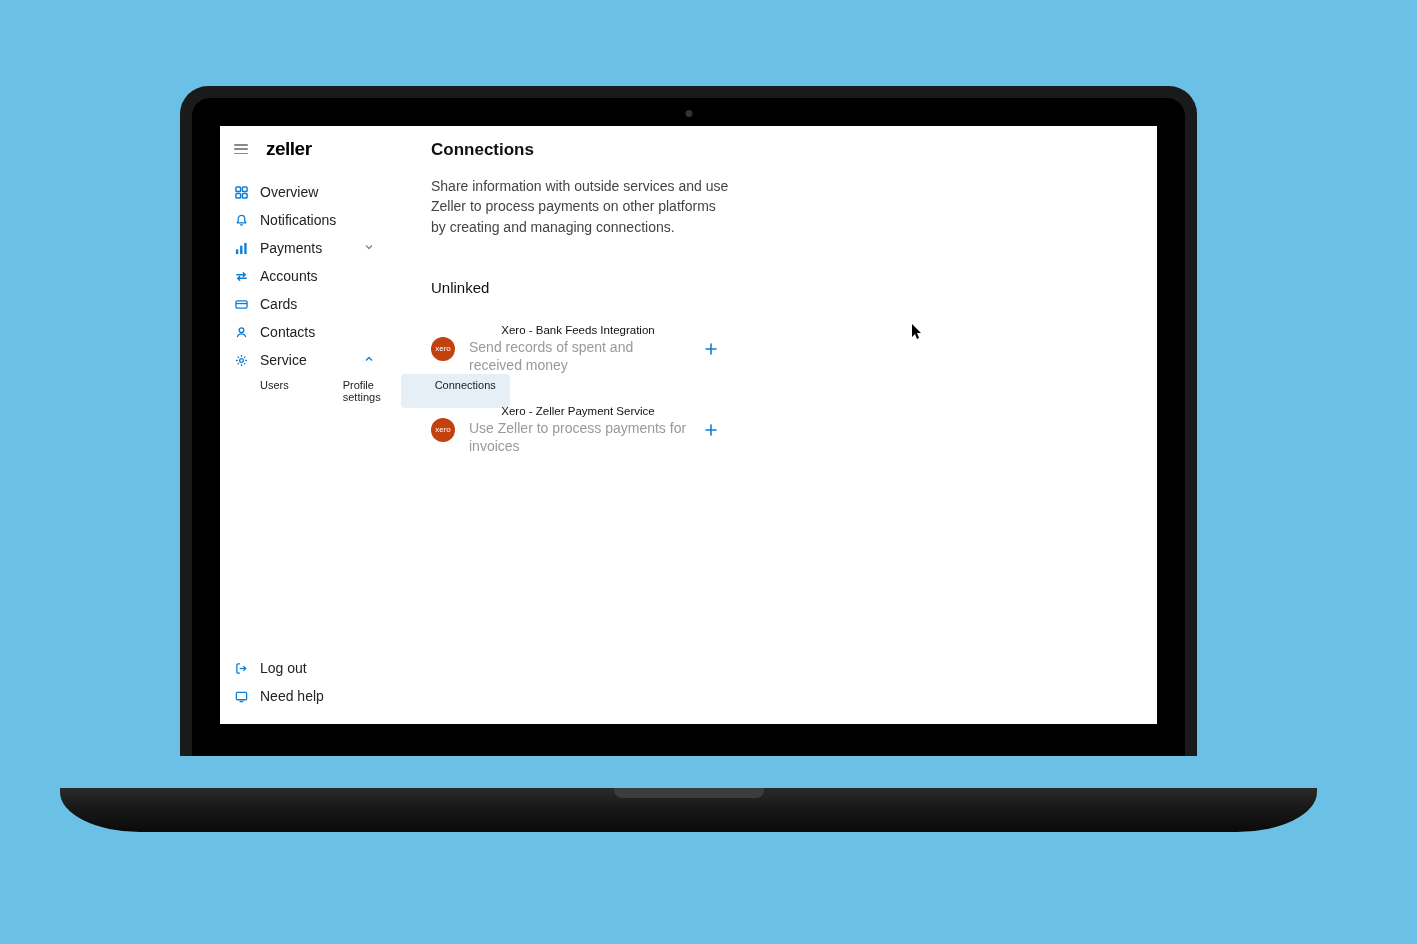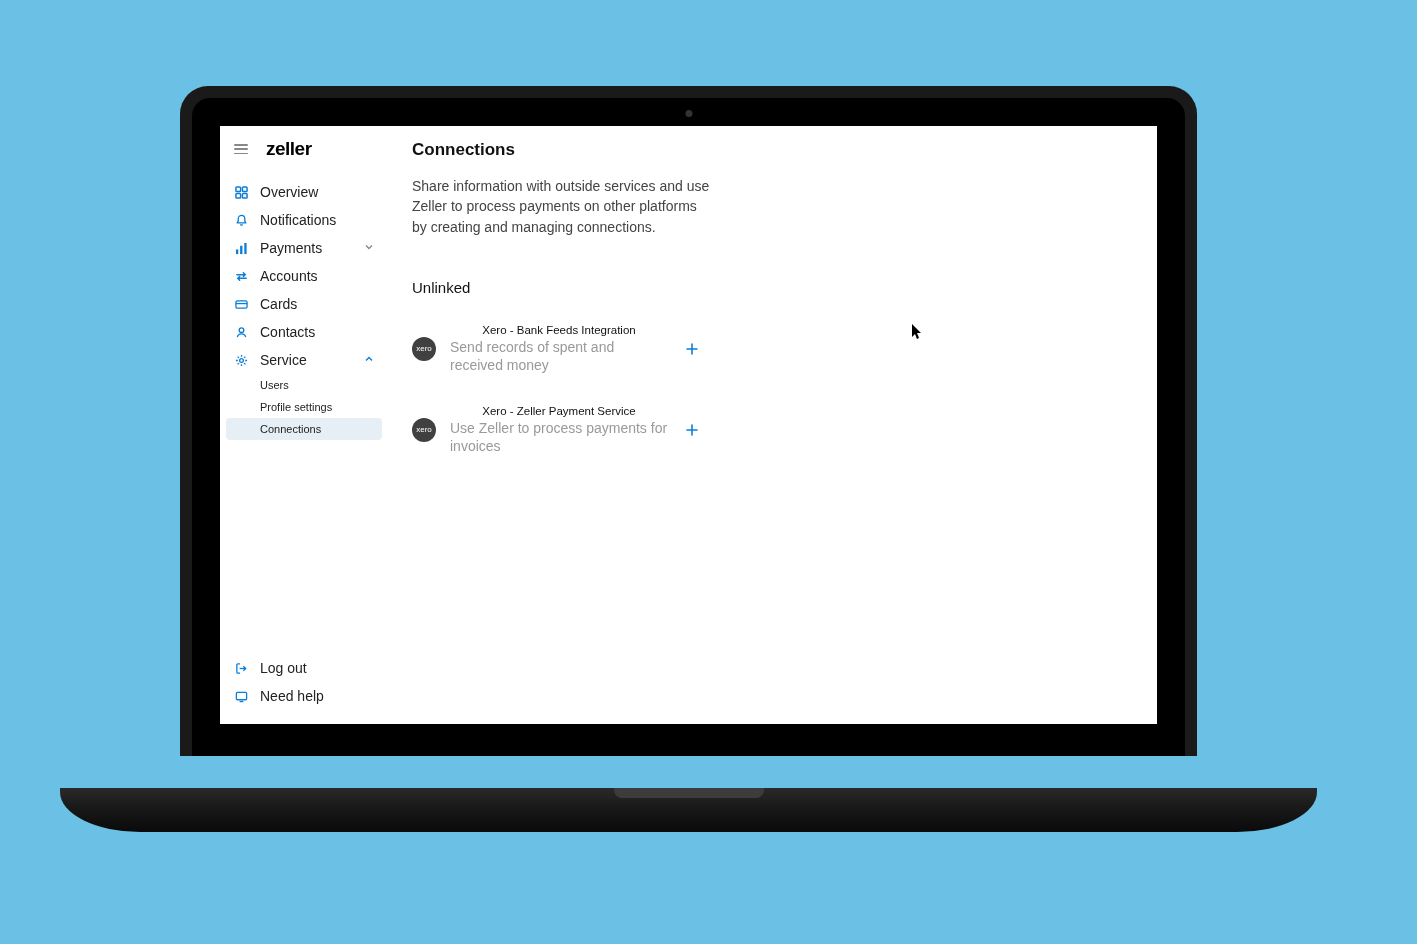--- a/index.html
+++ b/index.html
@@ -43,20 +43,21 @@
     height: 7px;
     background: #333;
     border-radius: 50%;
   }
   .screen {
     width: 100%;
     height: 598px;
     background: #fff;
     display: flex;
     overflow: hidden;
+    gap: 19px;
   }
   .laptop-base {
     position: absolute;
     left: -120px;
     bottom: -46px;
     width: 1257px;
     height: 44px;
     background: linear-gradient(#2a2a2a, #1a1a1a 40%, #0a0a0a);
     border-radius: 0 0 80px 80px / 0 0 40px 40px;
   }
@@ -131,21 +132,21 @@
     flex-shrink: 0;
   }
   .nav-icon svg { display: block; }
   .nav-label { font-size: 14px; }
   .chevron {
     position: absolute;
     right: 14px;
   }
   .sub-nav {
     display: flex;
-    flex-direction: column;
+    flex-direction: row;
   }
   .sub-item {
     padding: 5px 14px 5px 40px;
     font-size: 11px;
     color: #222;
     cursor: pointer;
   }
   .sub-item.active {
     background: #E6EFF6;
     border-radius: 4px;
@@ -185,21 +186,21 @@
     display: flex;
     align-items: center;
     padding: 6px 0;
     gap: 14px;
     width: 290px;
     position: relative;
   }
   .conn-logo {
     width: 24px;
     height: 24px;
-    background: #404040;
+    background: #c2410c;
     border-radius: 50%;
     display: flex;
     align-items: center;
     justify-content: center;
     color: #fff;
     font-size: 8px;
     font-weight: 500;
     flex-shrink: 0;
   }
   .conn-text { flex: 1; }

